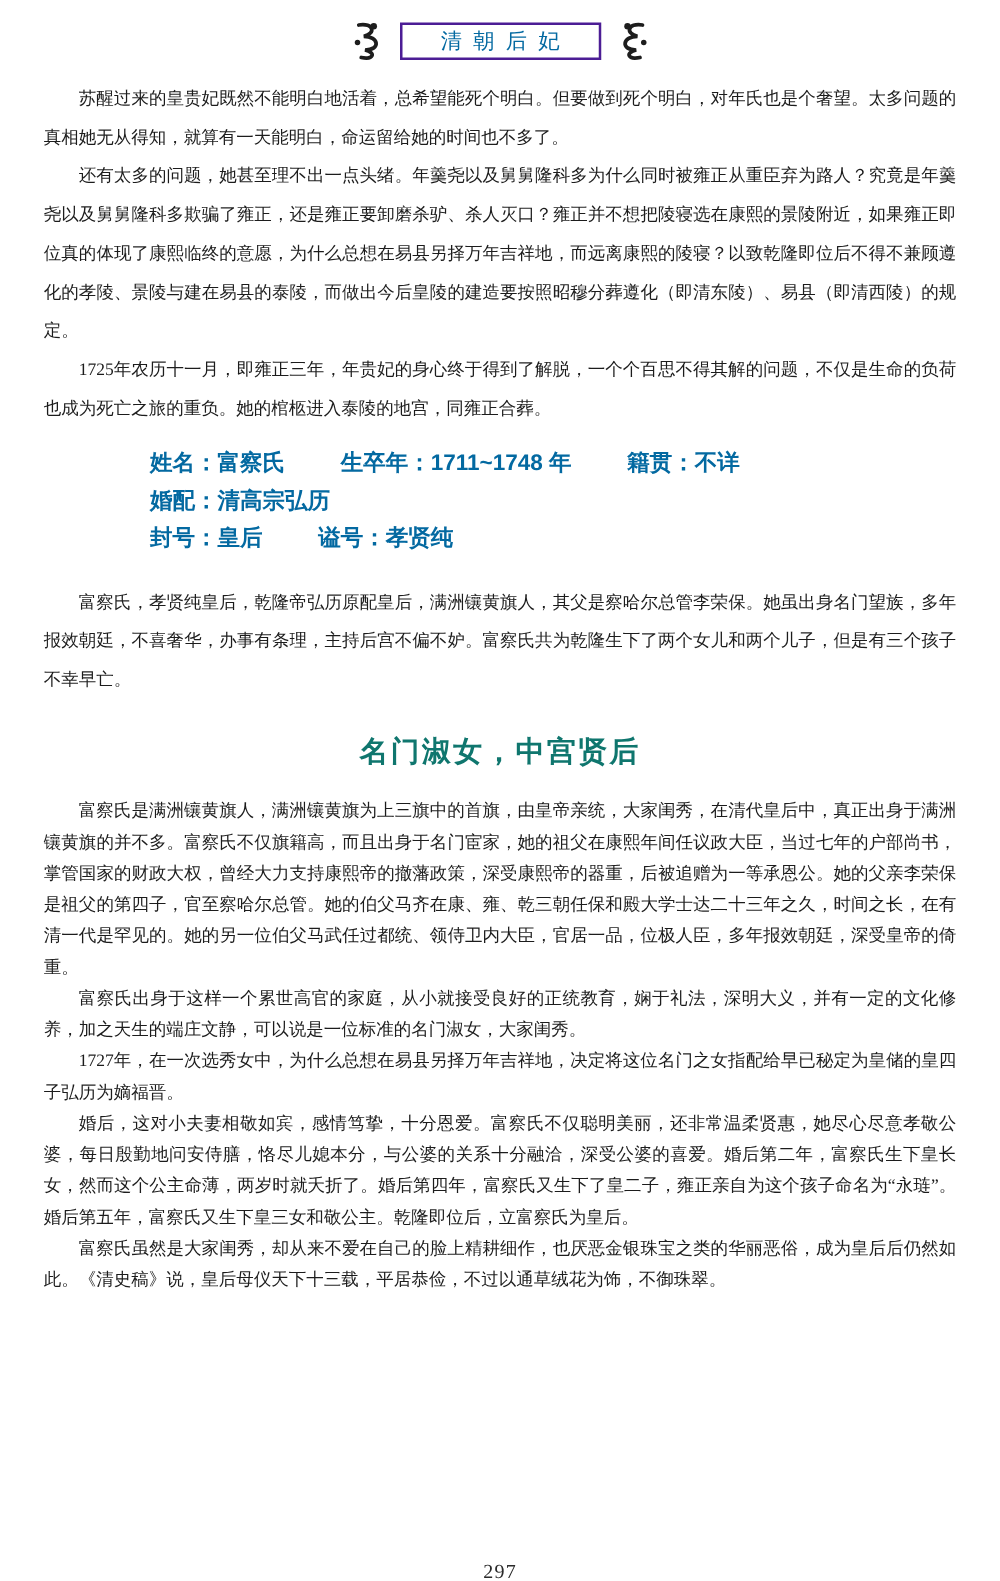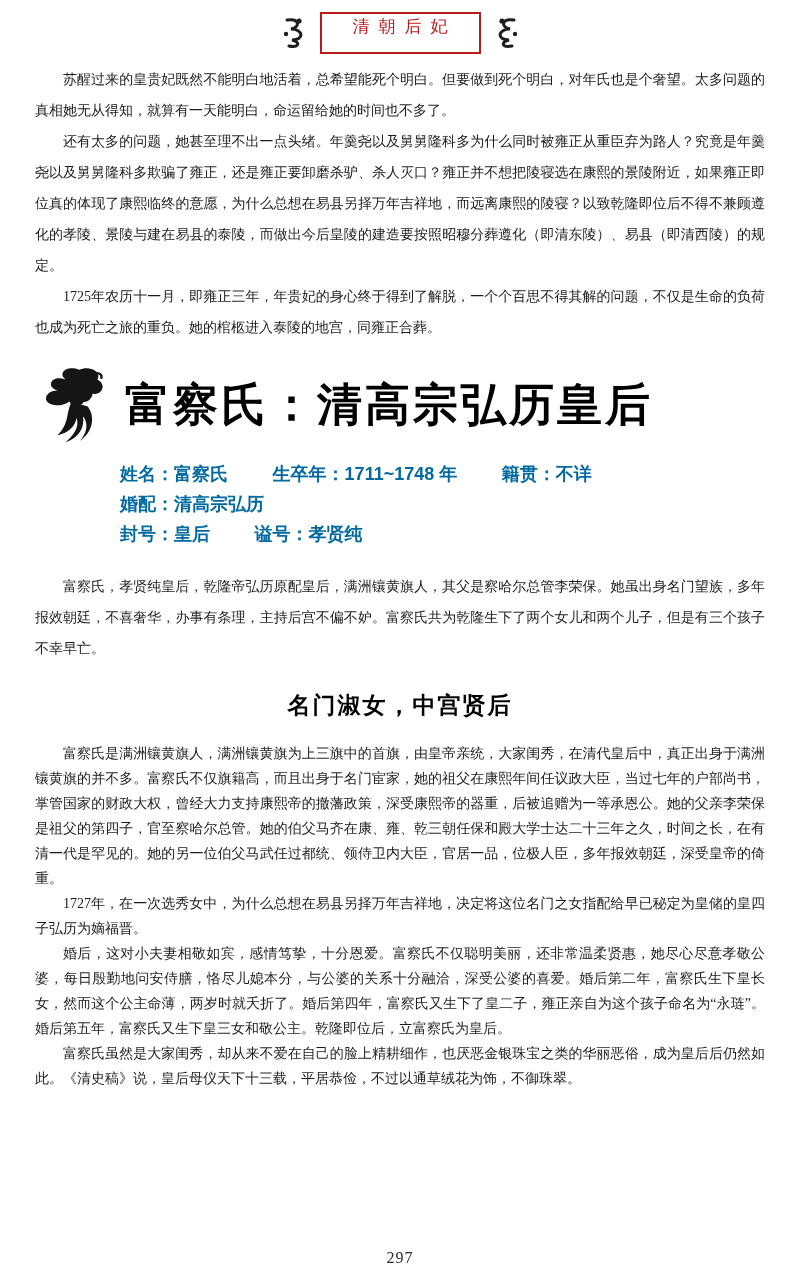--- a/index.html
+++ b/index.html
@@ -17,27 +17,27 @@
   }
   
   .running-head {
     display: flex;
     align-items: center;
     justify-content: center;
     gap: 14px;
     height: 34px;
   }
   .head-box {
-    border: 2px solid #b91c1c;
-    padding: 2px 22px 14px 22px;
+    border: 2px solid #4c1d95;
+    padding: 2px 22px 2px 22px;
     font-family: "Liberation Serif", "DejaVu Serif", serif;
     font-size: 17px;
     letter-spacing: 9px;
     text-indent: 9px;
-    color: #b91c1c;
+    color: #0369a1;
     line-height: 22px;
   }
   .head-orn { display: inline-block; }
   
   p.para {
     margin: 0;
     text-indent: 2em;
     text-align: justify;
     font-size: 14px;
     color: #1c1c1c;
@@ -76,21 +76,21 @@
   .info-field:last-child { margin-right: 0; }
   
   .lead-block { margin-top: 22px; }
   .subtitle {
     margin: 26px 0 20px 0;
     text-align: center;
     font-family: "Liberation Sans", "DejaVu Sans", sans-serif;
     font-weight: bold;
     font-size: 23px;
     letter-spacing: 2px;
-    color: #000000;
+    color: #0f766e;
   }
   
   .page-number {
     position: absolute;
     left: 0; right: 0;
     top: 1249px;
     text-align: center;
     font-size: 16px;
     color: #2a2a2a;
     letter-spacing: 1px;
@@ -116,29 +116,20 @@
       <circle cx="6" cy="17" r="2.2" fill="#1d1d1d"></circle>
     </svg>
   </div>
 
   <div class="intro text-top">
     <p class="para">苏醒过来的皇贵妃既然不能明白地活着，总希望能死个明白。但要做到死个明白，对年氏也是个奢望。太多问题的真相她无从得知，就算有一天能明白，命运留给她的时间也不多了。</p>
     <p class="para">还有太多的问题，她甚至理不出一点头绪。年羹尧以及舅舅隆科多为什么同时被雍正从重臣弃为路人？究竟是年羹尧以及舅舅隆科多欺骗了雍正，还是雍正要卸磨杀驴、杀人灭口？雍正并不想把陵寝选在康熙的景陵附近，如果雍正即位真的体现了康熙临终的意愿，为什么总想在易县另择万年吉祥地，而远离康熙的陵寝？以致乾隆即位后不得不兼顾遵化的孝陵、景陵与建在易县的泰陵，而做出今后皇陵的建造要按照昭穆分葬遵化（即清东陵）、易县（即清西陵）的规定。</p>
     <p class="para">1725年农历十一月，即雍正三年，年贵妃的身心终于得到了解脱，一个个百思不得其解的问题，不仅是生命的负荷也成为死亡之旅的重负。她的棺柩进入泰陵的地宫，同雍正合葬。</p>
   </div>
 
-  <div class="section-head">
-    <svg class="phoenix" viewBox="0 0 100 100">
-      <path d="M55 6 C40 0 28 10 38 18 C22 12 12 26 28 32 C12 32 8 48 24 50 C36 52 44 46 48 40 C56 50 70 48 72 36 C84 38 90 24 78 18 C84 8 68 0 55 6 Z" fill="#151515"></path>
-      <circle cx="52" cy="40" r="11" fill="#151515"></circle>
-      <path d="M46 46 C38 60 44 72 28 88 C44 84 50 76 52 66 C56 78 48 88 38 97 C56 90 62 78 60 64 C68 74 64 86 56 95 C72 84 76 66 66 52 Z" fill="#151515"></path>
-      <path d="M70 14 C76 8 84 10 83 16" fill="none" stroke="#151515" stroke-width="3" stroke-linecap="round"></path>
-    </svg>
-    <h1 class="section-title">富察氏：清高宗弘历皇后</h1>
-  </div>
 
   <div class="info-block">
     <div class="info-row">
       <span class="info-field"><span>姓名：</span><span>富察氏</span></span>
       <span class="info-field"><span>生卒年：</span><span>1711~1748 年</span></span>
       <span class="info-field"><span>籍贯：</span><span>不详</span></span>
       <span class="info-field"><span>婚配：</span><span>清高宗弘历</span></span>
     </div>
     <div class="info-row">
       <span class="info-field"><span>封号：</span><span>皇后</span></span>
@@ -147,20 +138,21 @@
   </div>
 
   <div class="lead-block text-mid">
     <p class="para">富察氏，孝贤纯皇后，乾隆帝弘历原配皇后，满洲镶黄旗人，其父是察哈尔总管李荣保。她虽出身名门望族，多年报效朝廷，不喜奢华，办事有条理，主持后宫不偏不妒。富察氏共为乾隆生下了两个女儿和两个儿子，但是有三个孩子不幸早亡。</p>
   </div>
 
   <h2 class="subtitle">名门淑女，中宫贤后</h2>
 
   <div class="text-bottom">
     <p class="para">富察氏是满洲镶黄旗人，满洲镶黄旗为上三旗中的首旗，由皇帝亲统，大家闺秀，在清代皇后中，真正出身于满洲镶黄旗的并不多。富察氏不仅旗籍高，而且出身于名门宦家，她的祖父在康熙年间任议政大臣，当过七年的户部尚书，掌管国家的财政大权，曾经大力支持康熙帝的撤藩政策，深受康熙帝的器重，后被追赠为一等承恩公。她的父亲李荣保是祖父的第四子，官至察哈尔总管。她的伯父马齐在康、雍、乾三朝任保和殿大学士达二十三年之久，时间之长，在有清一代是罕见的。她的另一位伯父马武任过都统、领侍卫内大臣，官居一品，位极人臣，多年报效朝廷，深受皇帝的倚重。</p>
+    <p class="para">富察氏出身于这样一个累世高官的家庭，从小就接受良好的正统教育，娴于礼法，深明大义，并有一定的文化修养，加之天生的端庄文静，可以说是一位标准的名门淑女，大家闺秀。</p>
     <p class="para">1727年，在一次选秀女中，为什么总想在易县另择万年吉祥地，决定将这位名门之女指配给早已秘定为皇储的皇四子弘历为嫡福晋。</p>
     <p class="para">婚后，这对小夫妻相敬如宾，感情笃挚，十分恩爱。富察氏不仅聪明美丽，还非常温柔贤惠，她尽心尽意孝敬公婆，每日殷勤地问安侍膳，恪尽儿媳本分，与公婆的关系十分融洽，深受公婆的喜爱。婚后第二年，富察氏生下皇长女，然而这个公主命薄，两岁时就夭折了。婚后第四年，富察氏又生下了皇二子，雍正亲自为这个孩子命名为“永琏”。婚后第五年，富察氏又生下皇三女和敬公主。乾隆即位后，立富察氏为皇后。</p>
     <p class="para">富察氏虽然是大家闺秀，却从来不爱在自己的脸上精耕细作，也厌恶金银珠宝之类的华丽恶俗，成为皇后后仍然如此。《清史稿》说，皇后母仪天下十三载，平居恭俭，不过以通草绒花为饰，不御珠翠。</p>
 
   </div>
 
   <div class="page-number">297</div>
 
 </div>
 

